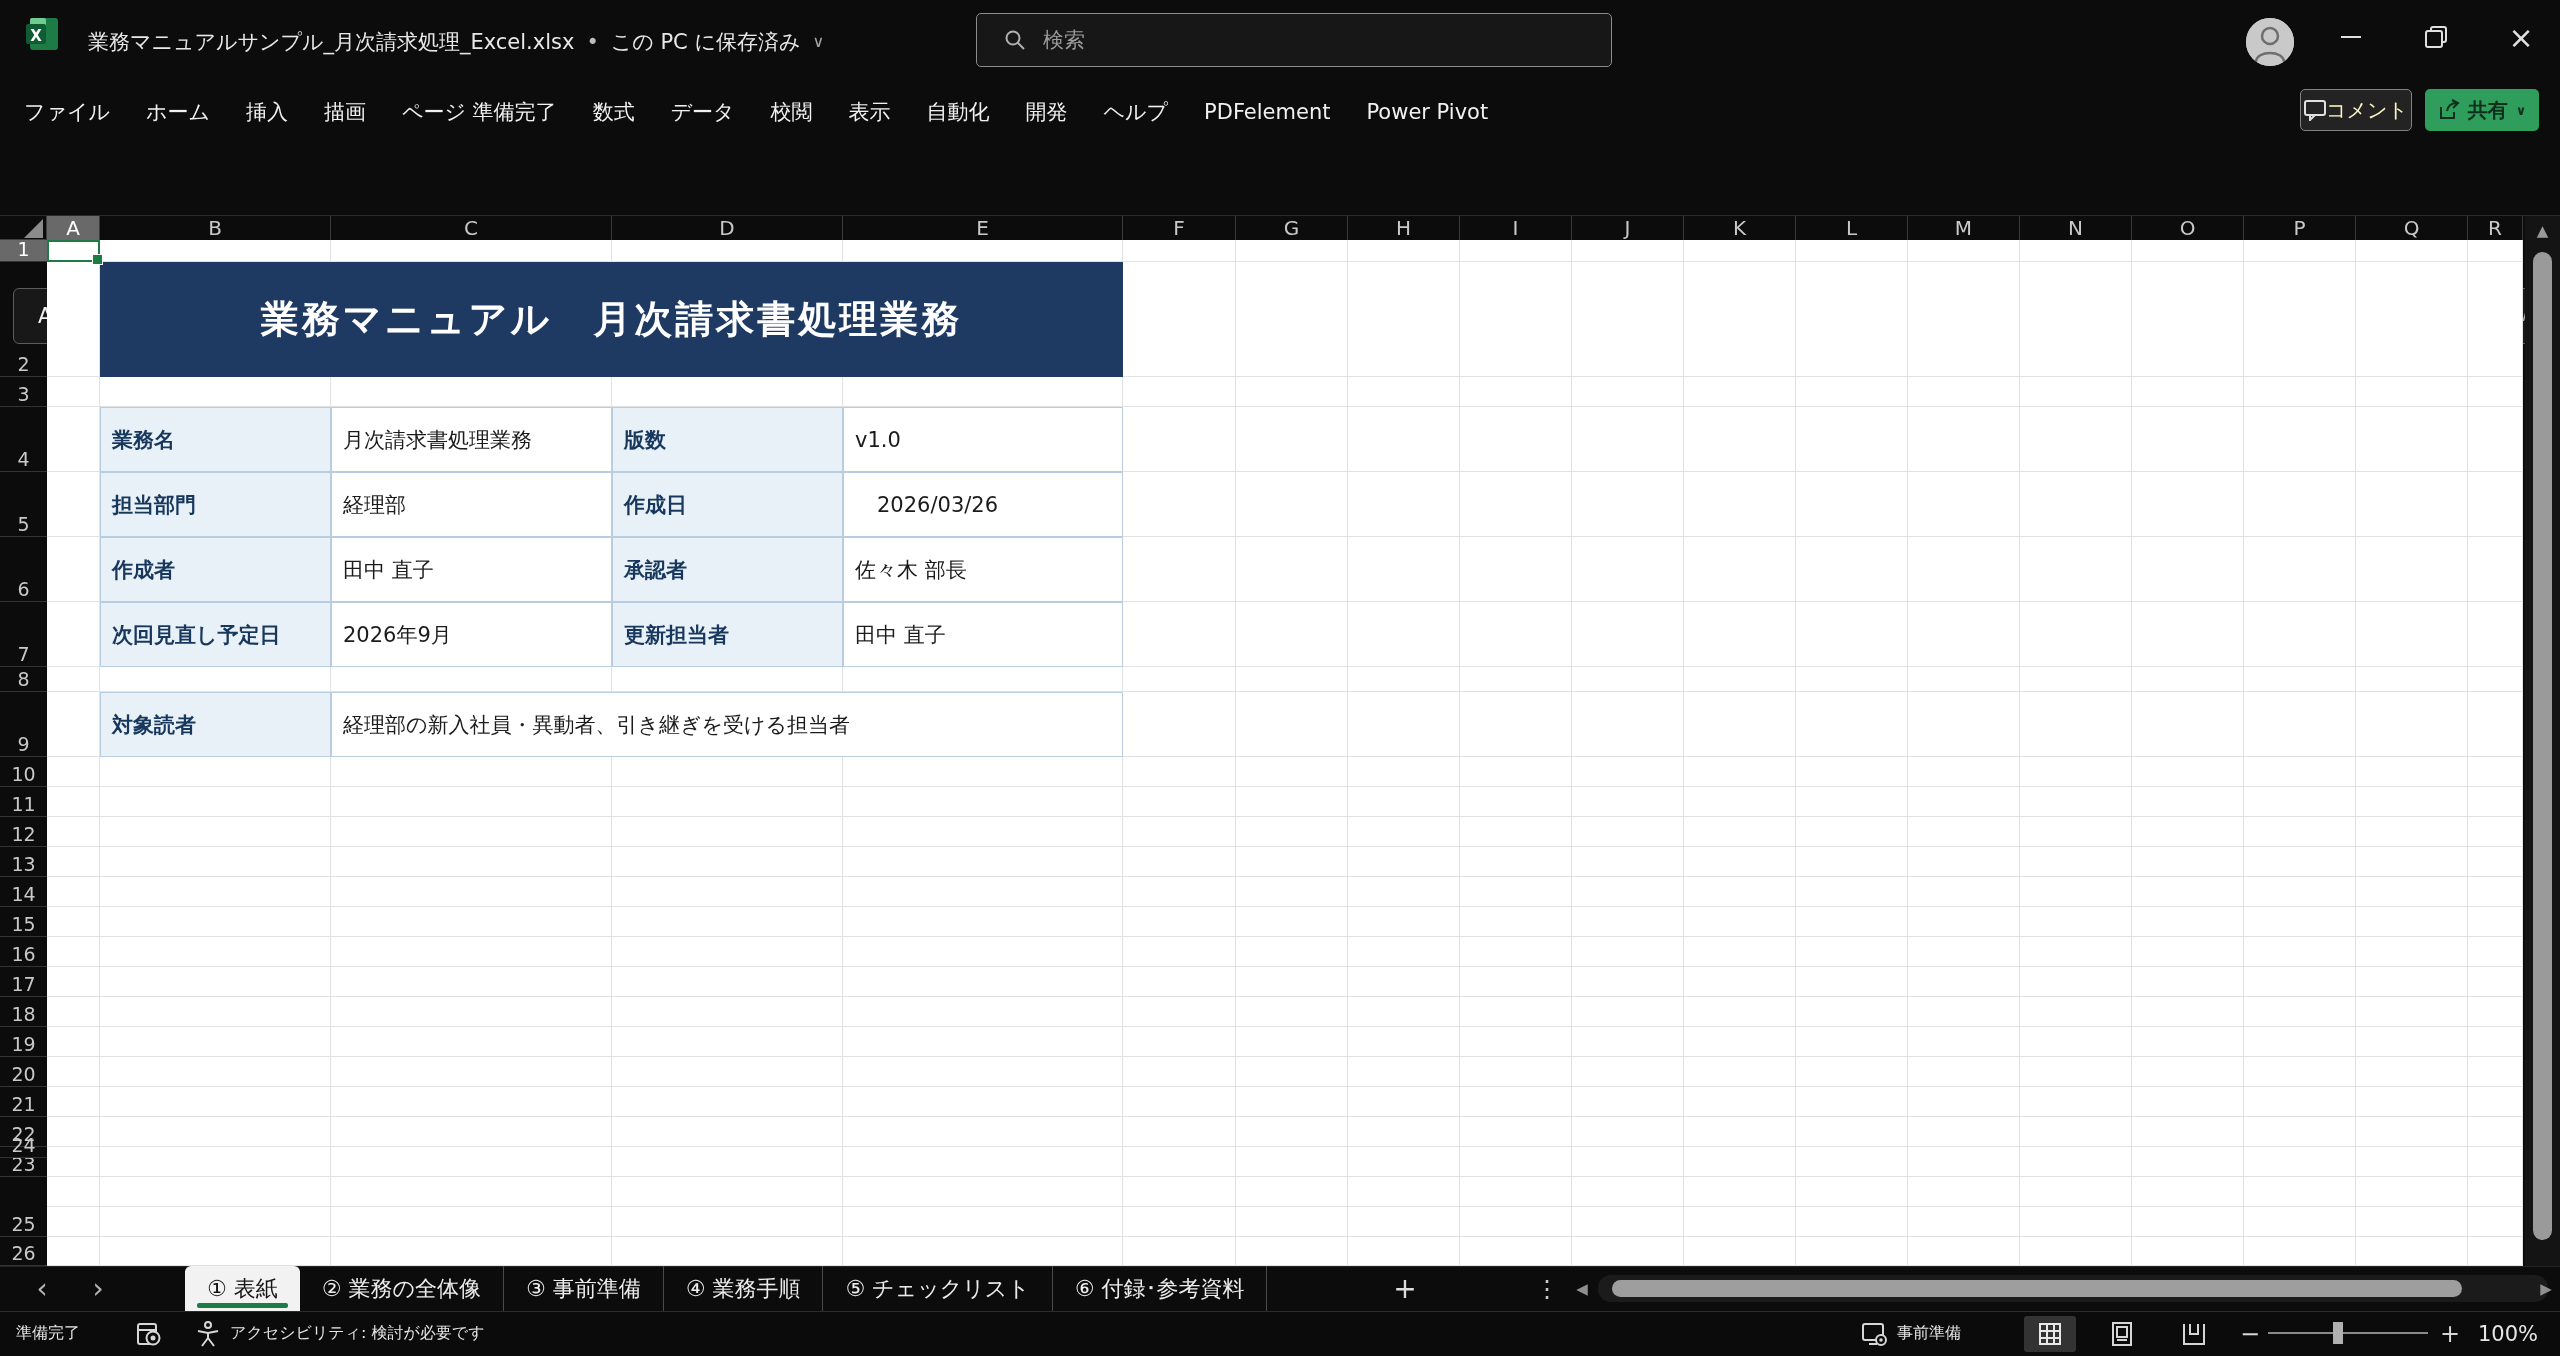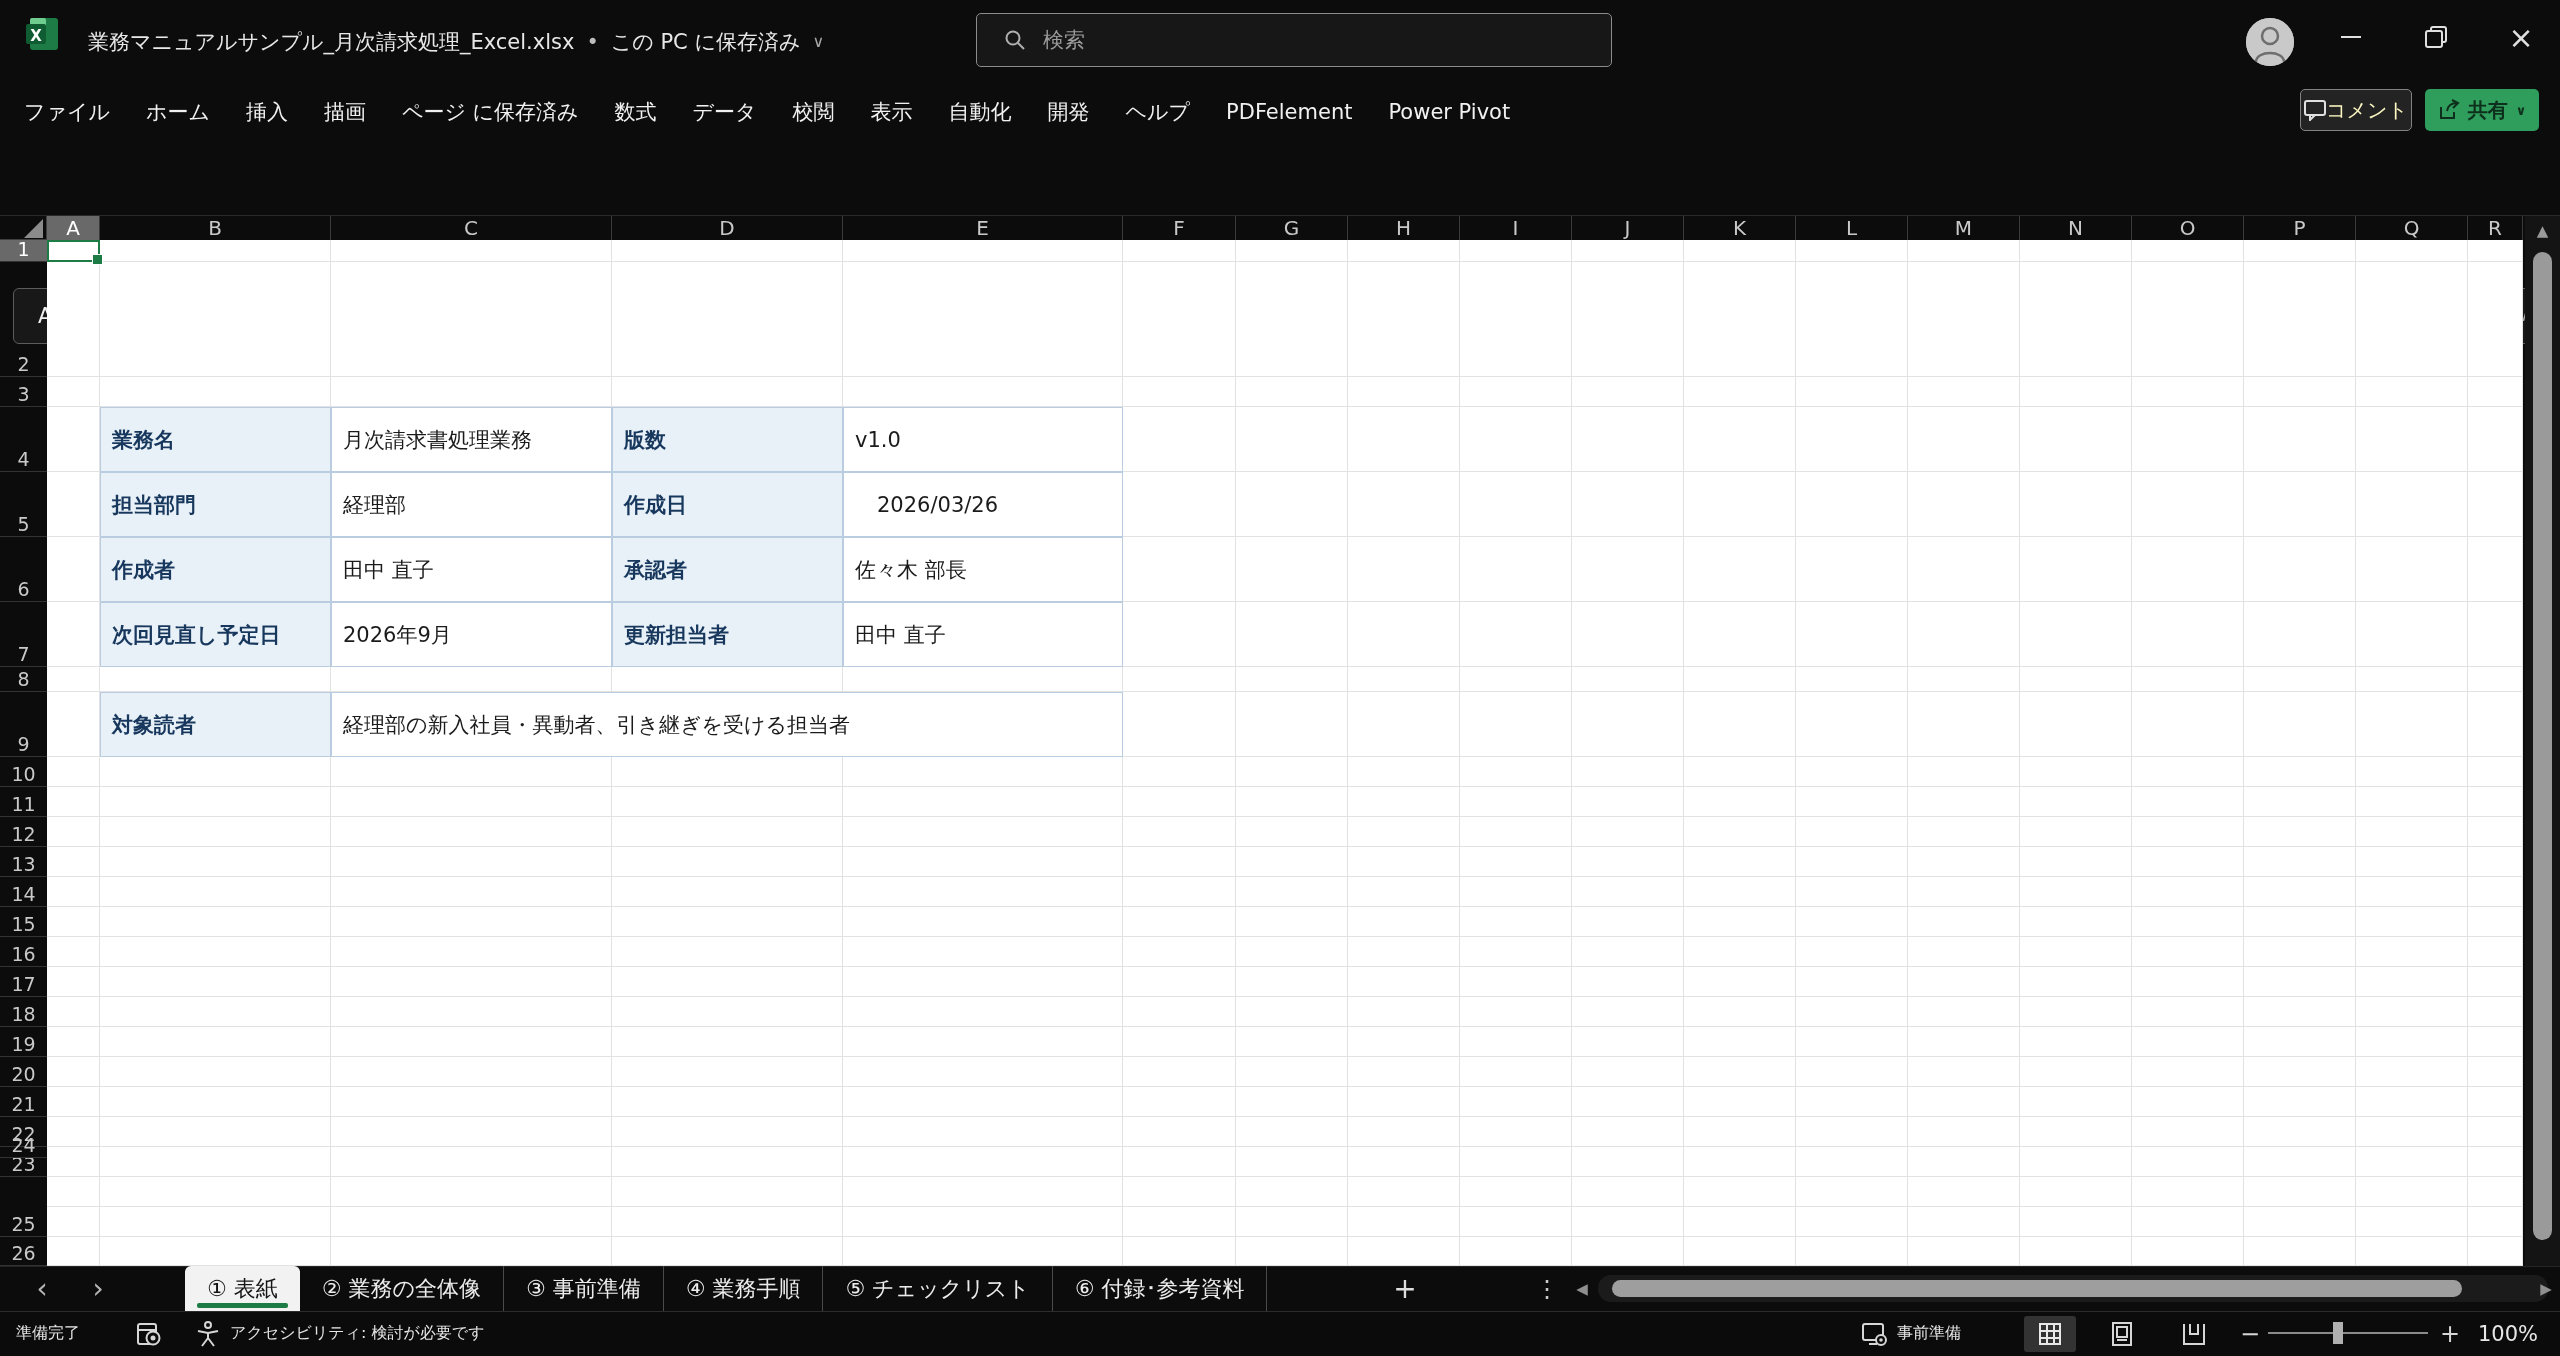--- a/index.html
+++ b/index.html
@@ -137,21 +137,21 @@
       <span>×</span>
     </div>
   </div>
 
   <div id="ribbon" class="abs">
     <div id="ribbon-tabs" class="abs flexc">
         <div class="ribbon-tab">ファイル</div>
         <div class="ribbon-tab">ホーム</div>
         <div class="ribbon-tab">挿入</div>
         <div class="ribbon-tab">描画</div>
-        <div class="ribbon-tab">ページ に保存済み</div>
+        <div class="ribbon-tab">ページ 準備完了</div>
         <div class="ribbon-tab">数式</div>
         <div class="ribbon-tab">データ</div>
         <div class="ribbon-tab">校閲</div>
         <div class="ribbon-tab">表示</div>
         <div class="ribbon-tab">自動化</div>
         <div class="ribbon-tab">開発</div>
         <div class="ribbon-tab">ヘルプ</div>
         <div class="ribbon-tab">PDFelement</div>
         <div class="ribbon-tab">Power Pivot</div>
       </div>
@@ -288,20 +288,23 @@
       <line x1="0" y1="816.5" x2="2476" y2="816.5" stroke="#e2e2e2" stroke-width="1" shape-rendering="crispEdges"></line>
       <line x1="0" y1="846.5" x2="2476" y2="846.5" stroke="#e2e2e2" stroke-width="1" shape-rendering="crispEdges"></line>
       <line x1="0" y1="876.5" x2="2476" y2="876.5" stroke="#e2e2e2" stroke-width="1" shape-rendering="crispEdges"></line>
       <line x1="0" y1="906.5" x2="2476" y2="906.5" stroke="#e2e2e2" stroke-width="1" shape-rendering="crispEdges"></line>
       <line x1="0" y1="936.5" x2="2476" y2="936.5" stroke="#e2e2e2" stroke-width="1" shape-rendering="crispEdges"></line>
       <line x1="0" y1="966.5" x2="2476" y2="966.5" stroke="#e2e2e2" stroke-width="1" shape-rendering="crispEdges"></line>
       <line x1="0" y1="996.5" x2="2476" y2="996.5" stroke="#e2e2e2" stroke-width="1" shape-rendering="crispEdges"></line>
       <line x1="0" y1="1025.5" x2="2476" y2="1025.5" stroke="#e2e2e2" stroke-width="1" shape-rendering="crispEdges"></line>
     </svg>
 
+  <div id="banner" class="abs">
+    <span>業務マニュアル　月次請求書処理業務</span>
+  </div>
   <div id="info-table">
       <div class="abs cell cell-label" style="left: 100px; top: 407px; width: 231px; height: 65px;">業務名</div>
       <div class="abs cell cell-value" style="left: 331px; top: 407px; width: 281px; height: 65px;">月次請求書処理業務</div>
       <div class="abs cell cell-label" style="left: 612px; top: 407px; width: 231px; height: 65px;">版数</div>
       <div class="abs cell cell-value" style="left: 843px; top: 407px; width: 280px; height: 65px;">v1.0</div>
       <div class="abs cell cell-label" style="left: 100px; top: 472px; width: 231px; height: 65px;">担当部門</div>
       <div class="abs cell cell-value" style="left: 331px; top: 472px; width: 281px; height: 65px;">経理部</div>
       <div class="abs cell cell-label" style="left: 612px; top: 472px; width: 231px; height: 65px;">作成日</div>
       <div class="abs cell cell-value" style="left: 843px; top: 472px; width: 280px; height: 65px; padding-left: 33px;">2026/03/26</div>
       <div class="abs cell cell-label" style="left: 100px; top: 537px; width: 231px; height: 65px;">作成者</div>

